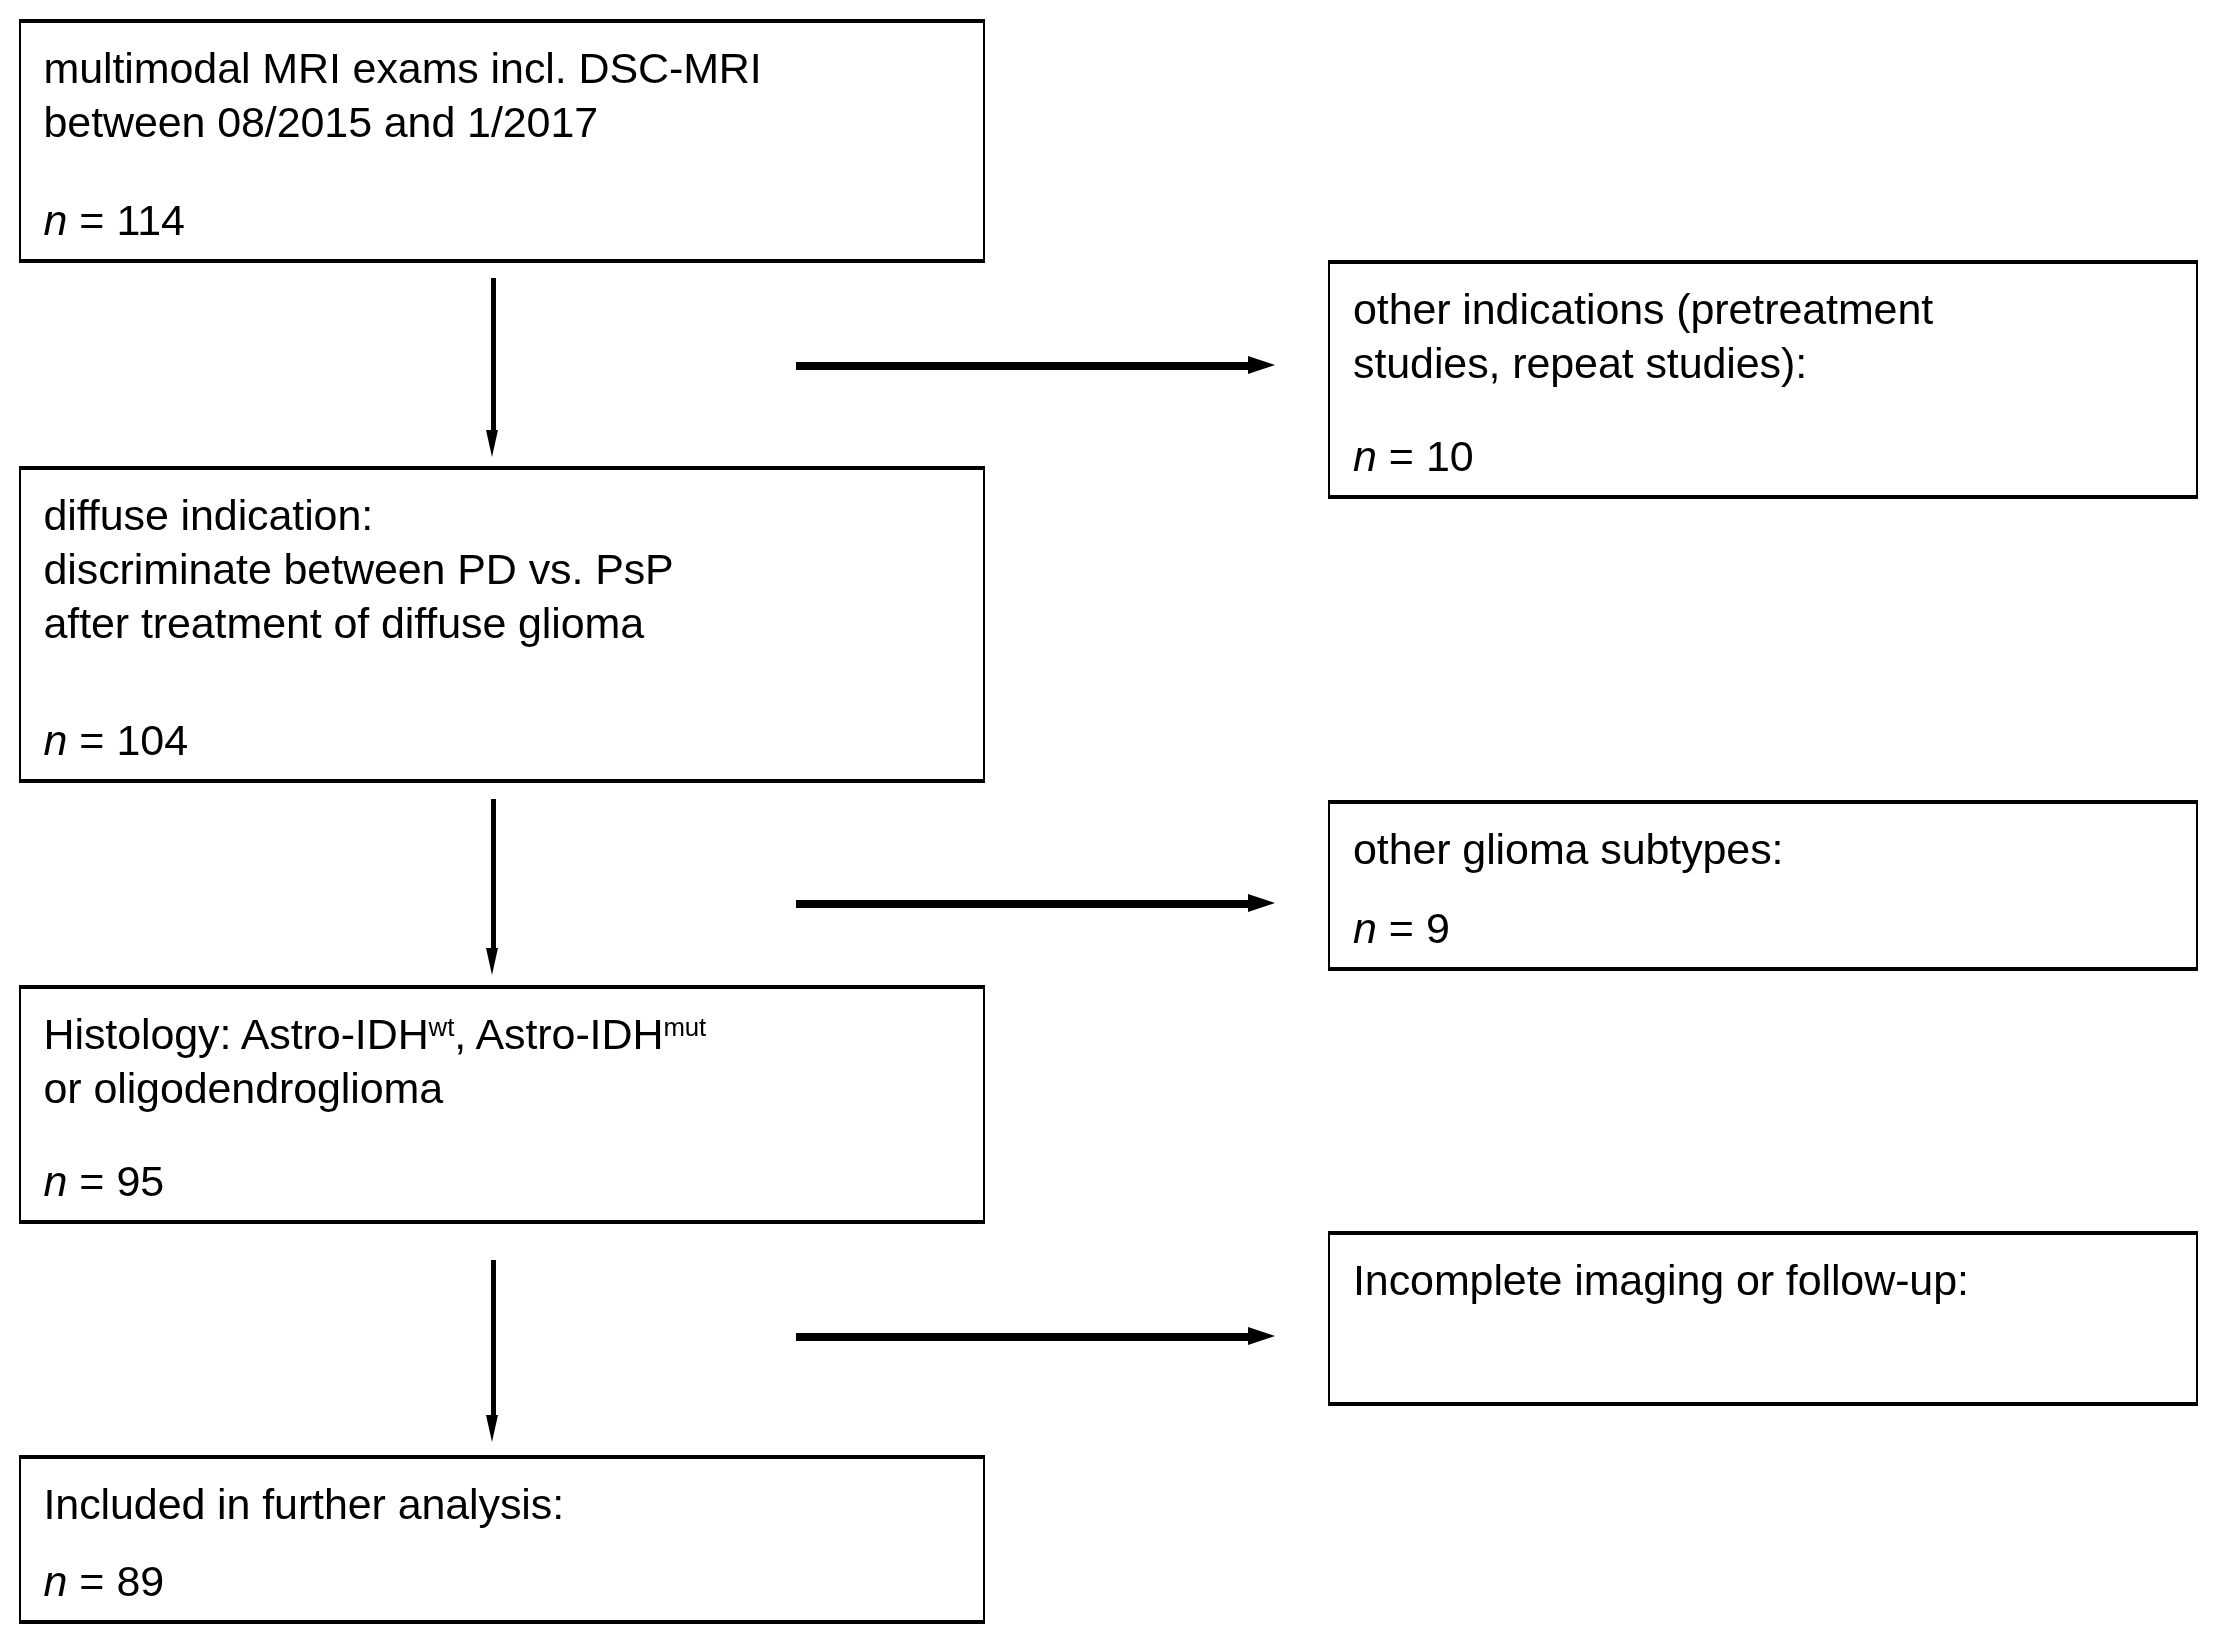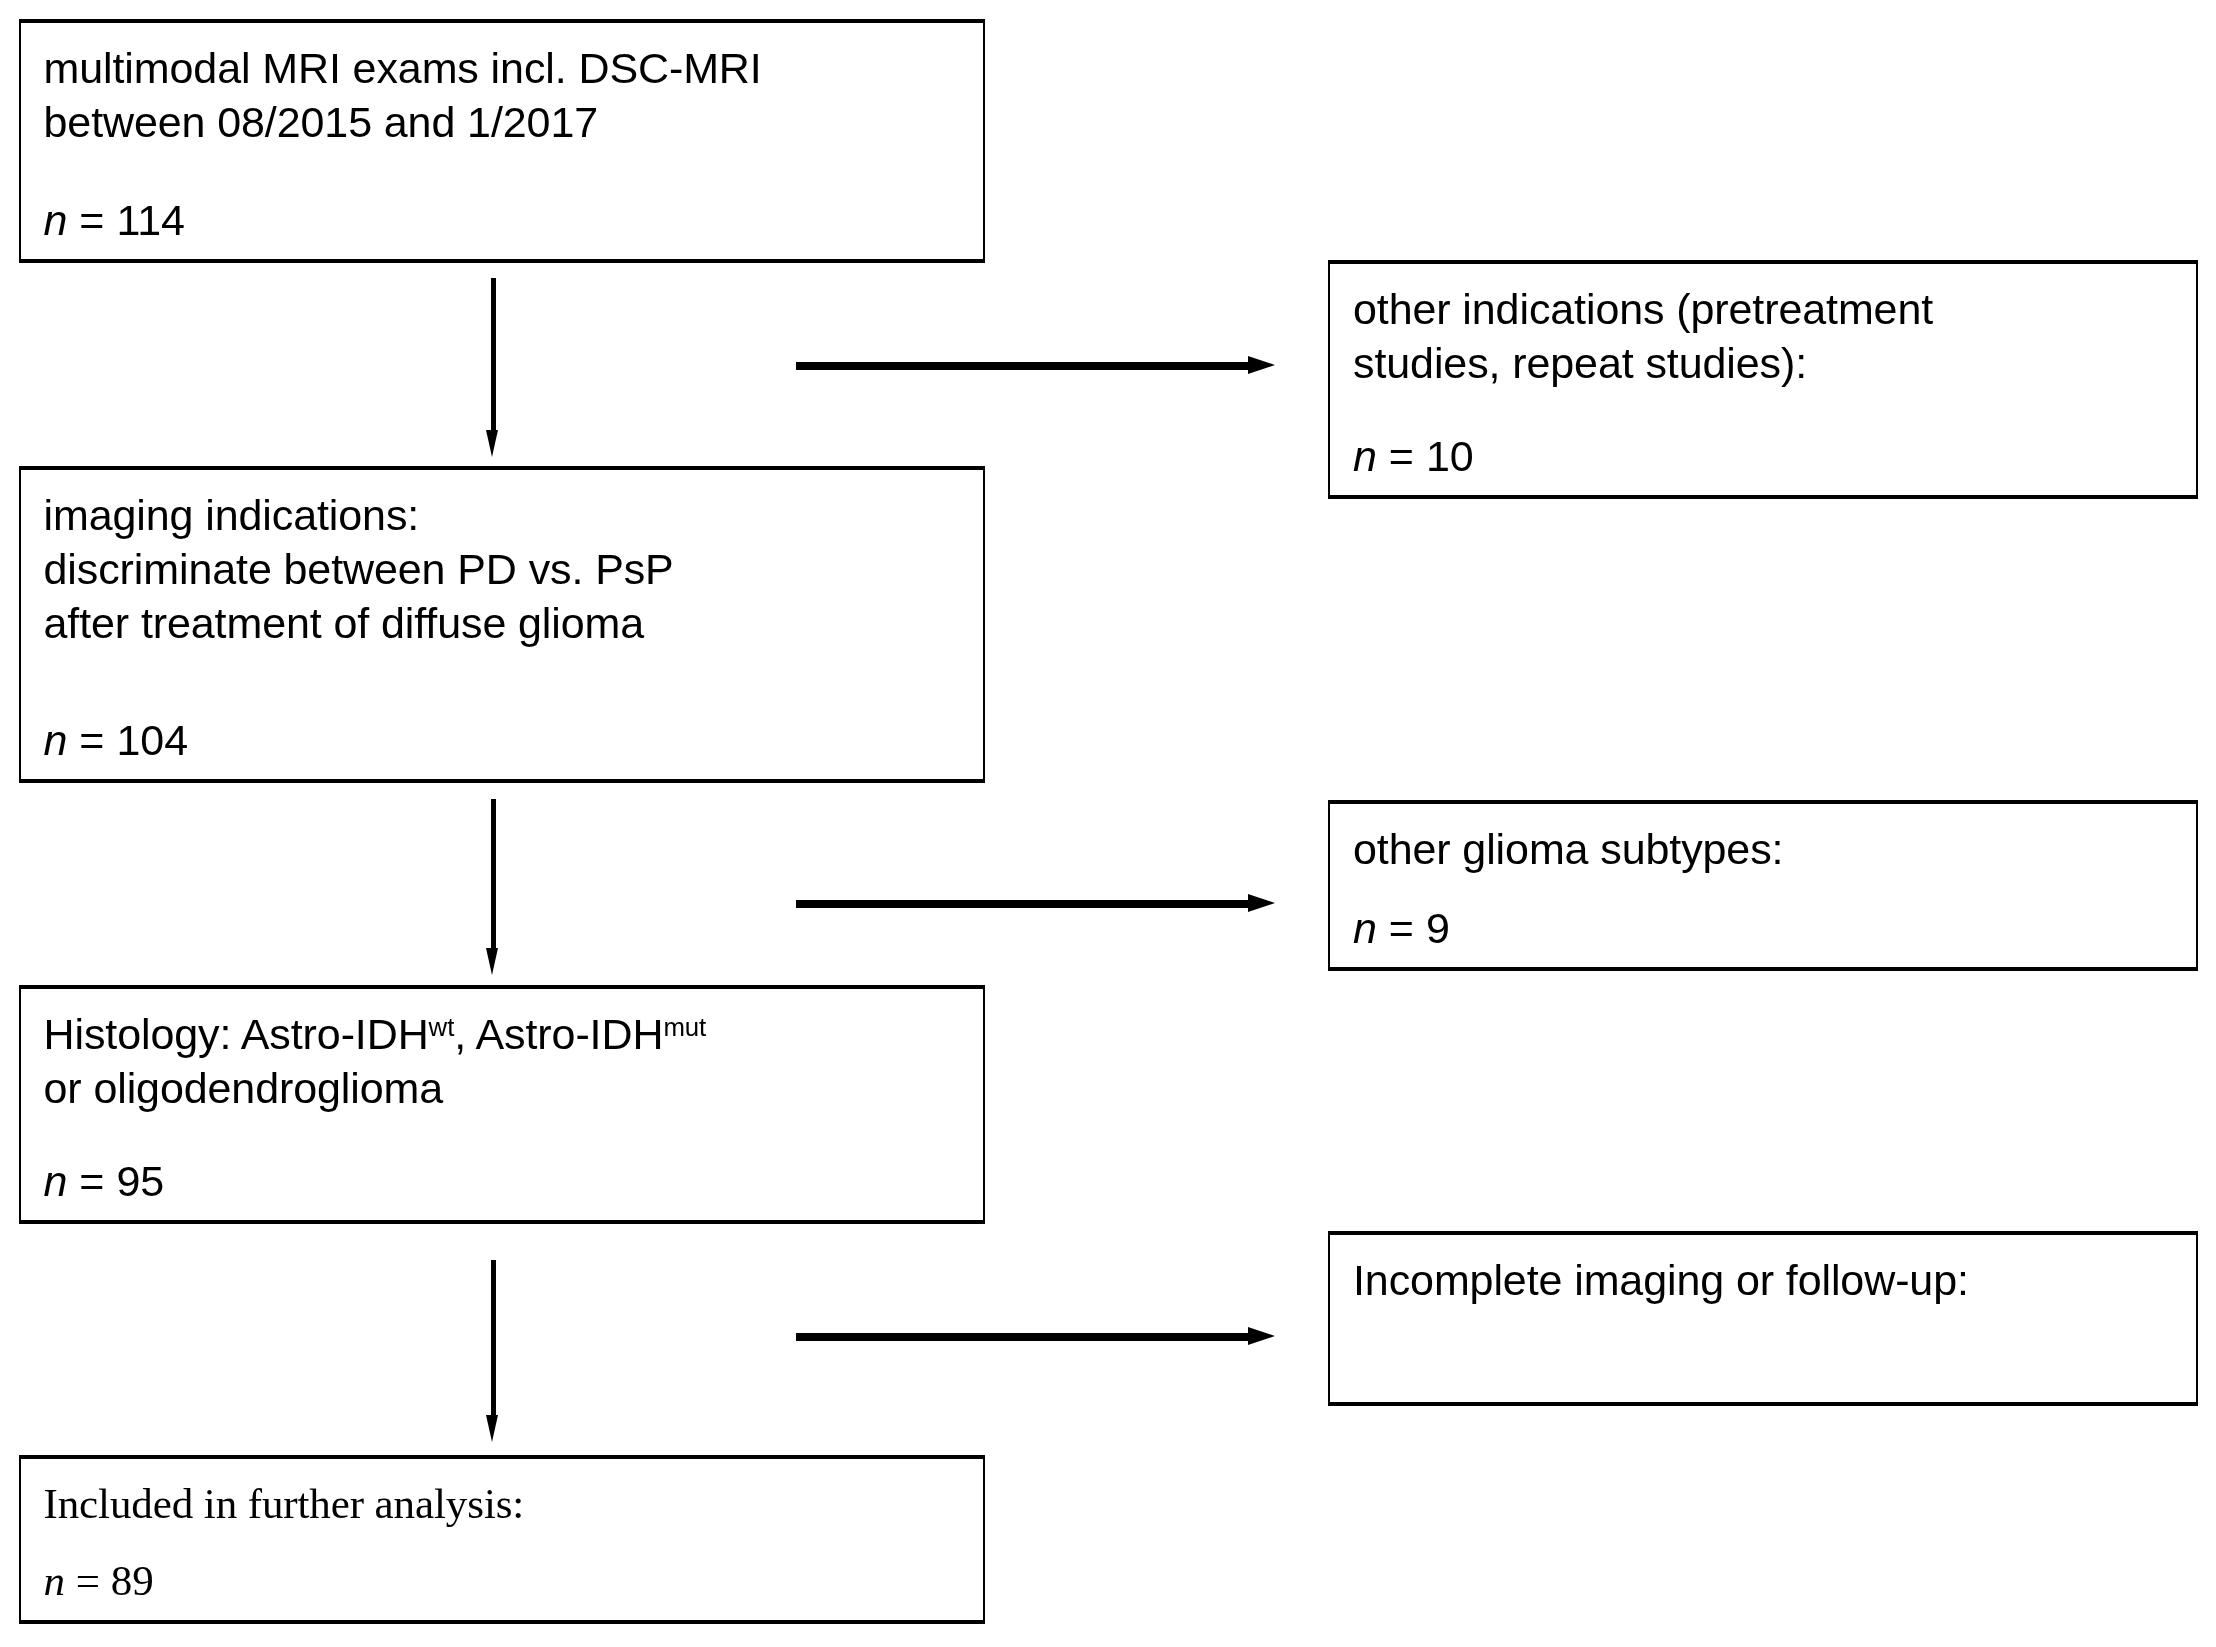--- a/index.html
+++ b/index.html
@@ -54,21 +54,21 @@
     font-size: 0.60em;
     line-height: 0;
     vertical-align: 0.52em;
   }
 
   
   .left { left: 18.5px; width: 966px; }
   #box-screened      { top: 19px;   height: 244px; }
   #box-indication    { top: 466px;  height: 317px; }
   #box-histology     { top: 985px; height: 239px; }
-  #box-included      { top: 1455px; height: 169px; font-family: Liberation Serif, serif; }
+  #box-included      { top: 1455px; height: 169px; }
 
   
   .right { left: 1328px; width: 870px; }
   #box-other-indications { top: 260px;  height: 239px; }
   #box-other-subtypes    { top: 800px; height: 171px; }
   #box-incomplete        { top: 1231px; height: 175px; }
 
   
   .v-arrow {
     position: absolute;
@@ -128,21 +128,21 @@
 
 <div id="flowchart">
 
   <div class="box left" id="box-screened">
     <span class="line">multimodal MRI exams incl. DSC-MRI</span>
     <span class="line">between 08/2015 and 1/2017</span>
     <span class="n-line"><span class="nvar">n</span><span> = </span><span>114</span></span>
   </div>
 
   <div class="box left" id="box-indication">
-    <span class="line">imaging indications:</span>
+    <span class="line">diffuse indication:</span>
     <span class="line">discriminate between PD vs. PsP</span>
     <span class="line">after treatment of diffuse glioma</span>
     <span class="n-line"><span class="nvar">n</span><span> = </span><span>104</span></span>
   </div>
 
   <div class="box left" id="box-histology">
     <span class="line"><span>Histology: Astro-IDH</span><sup>wt</sup><span>, Astro-IDH</span><sup>mut</sup></span>
     <span class="line">or oligodendroglioma</span>
     <span class="n-line"><span class="nvar">n</span><span> = </span><span>95</span></span>
   </div>

